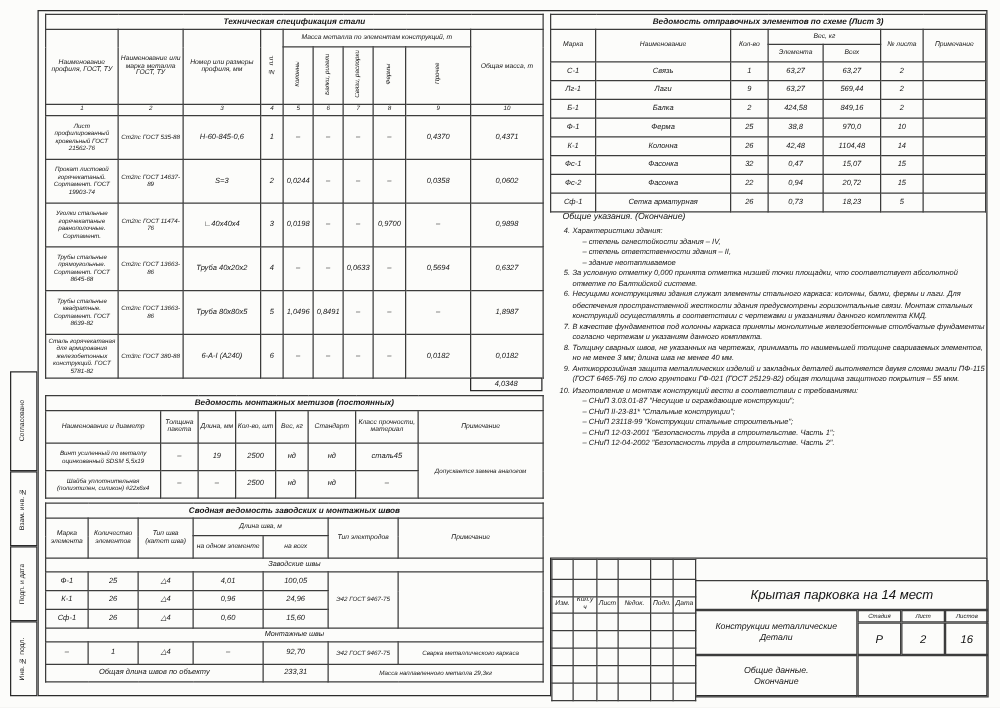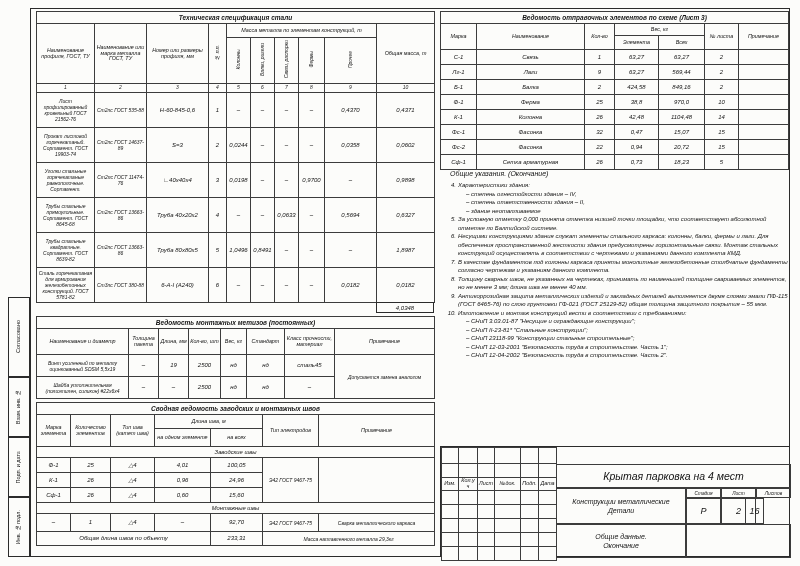--- a/index.html
+++ b/index.html
@@ -526,29 +526,29 @@
 <tr class="h14">
           <td></td>
           <td></td>
           <td></td>
           <td></td>
           <td></td>
           <td></td>
         </tr>
 </tbody>
 </table>
-<div class="cell" style="left:115px;top:17px;width:235px;height:24px;font-size:10.5px">Крытая парковка на 4 мест</div>
+<div class="cell" style="left:115px;top:17px;width:235px;height:24px;font-size:10.5px">Крытая парковка на 14 мест</div>
 <div class="cell col" style="left:115px;top:41px;width:130px;height:36px;font-size:7px">
       <span>Конструкции металлические</span>
       <span>Детали</span>
     </div>
 <div class="cell col" style="left:115px;top:77px;width:130px;height:34px;font-size:7px">
       <span>Общие данные.</span>
       <span>Окончание</span>
     </div>
 <div class="cell" style="left:245px;top:41px;width:35px;height:10px;font-size:4.8px">Стадия</div>
 <div class="cell" style="left:280px;top:41px;width:35px;height:10px;font-size:4.8px">Лист</div>
 <div class="cell" style="left:315px;top:41px;width:35px;height:10px;font-size:4.8px">Листов</div>
 <div class="cell" style="left:245px;top:51px;width:35px;height:26px;font-size:9px">Р</div>
 <div class="cell" style="left:280px;top:51px;width:35px;height:26px;font-size:9px">2</div>
-<div class="cell" style="left:304px;top:51px;width:19px;height:26px;font-size:9px">16</div>
+<div class="cell" style="left:315px;top:51px;width:35px;height:26px;font-size:9px">16</div>
 <div class="cell" style="left:245px;top:77px;width:105px;height:34px"></div>
 </div>
 
 </body></html>

